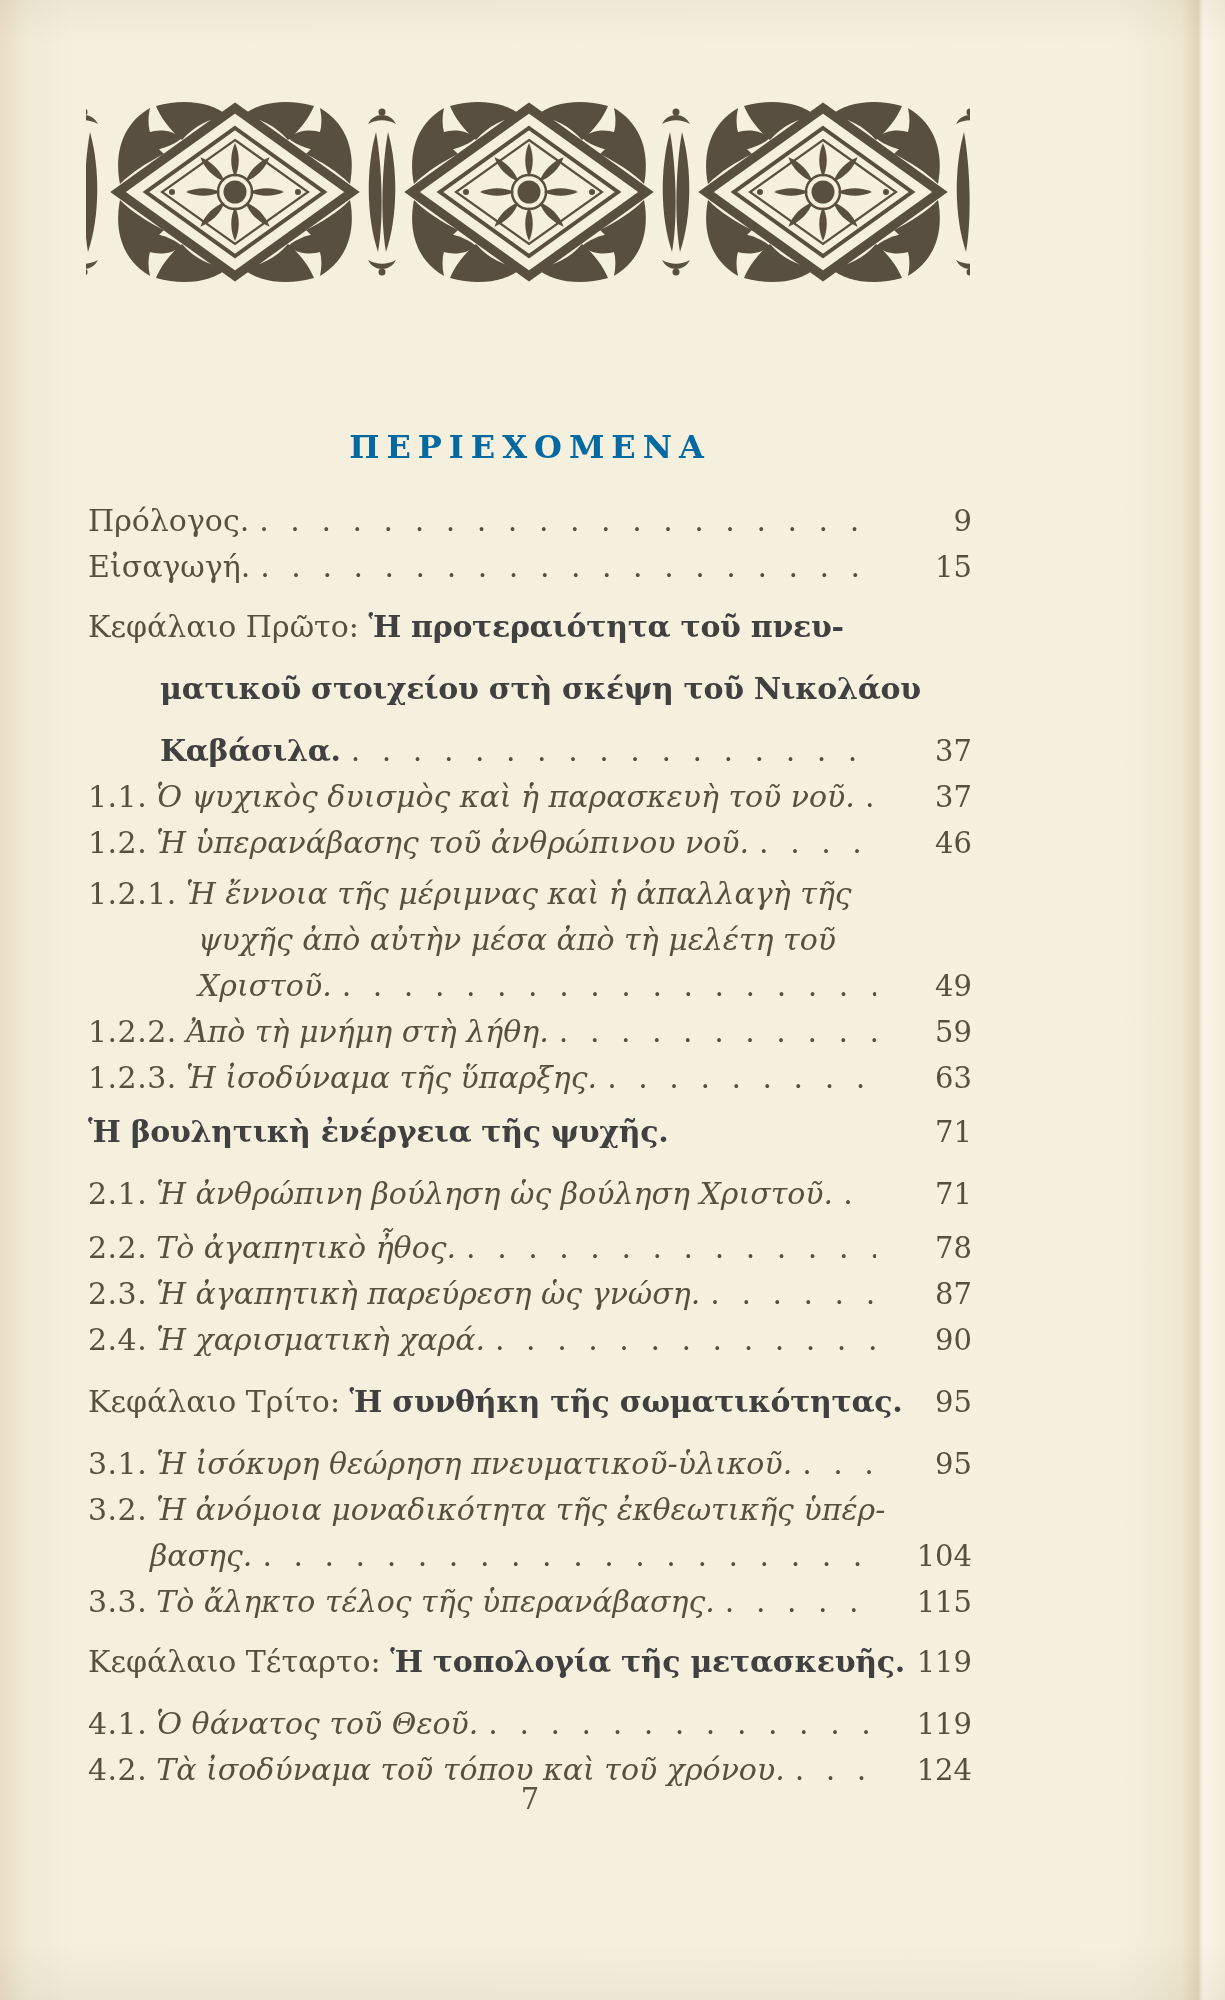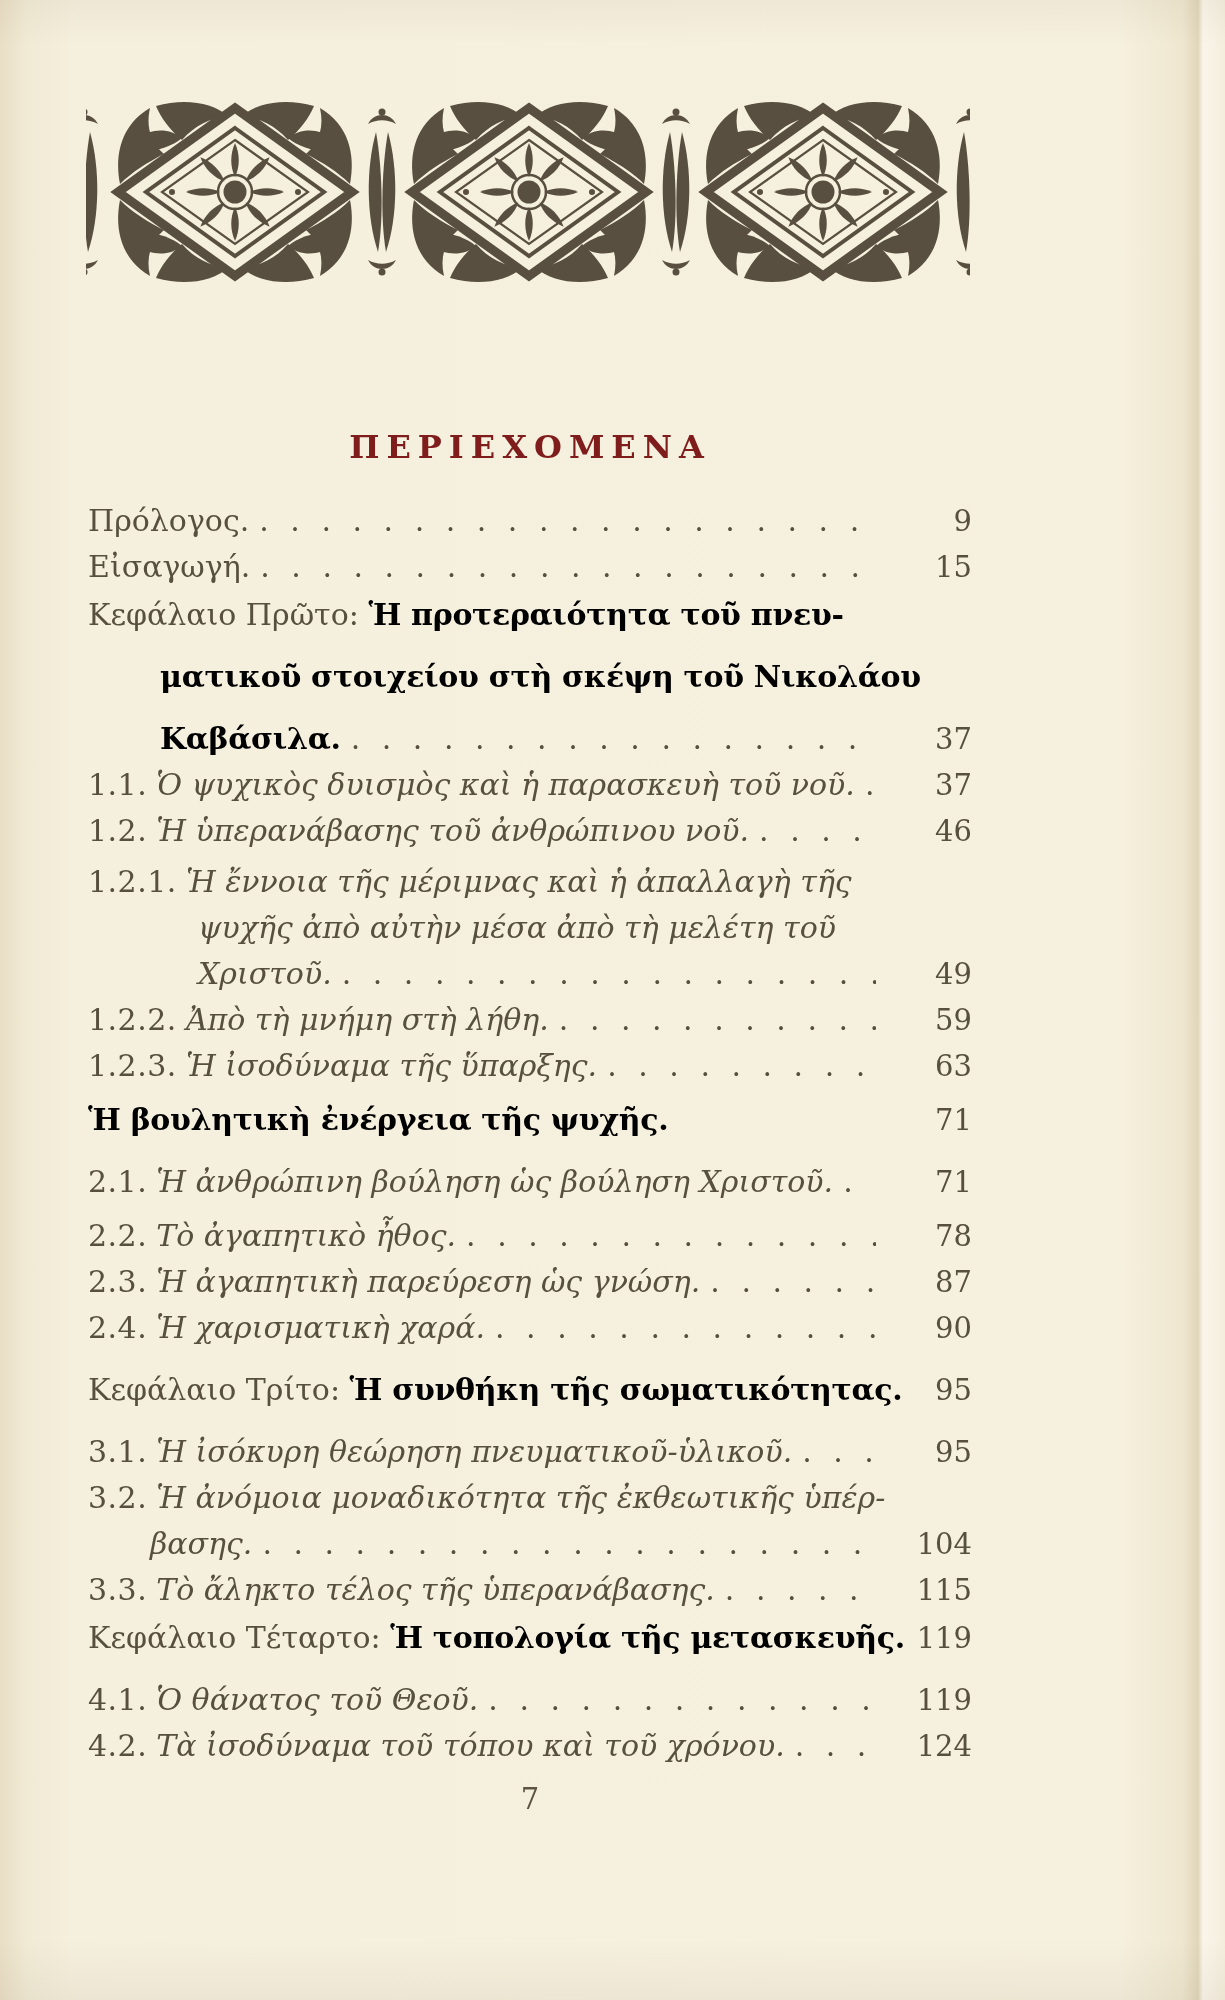--- a/index.html
+++ b/index.html
@@ -11,39 +11,39 @@
   }
   .paper{
     position:absolute;inset:0;
     background:
       linear-gradient(180deg, rgba(90,75,45,0.05) 0px, rgba(90,75,45,0) 45px, rgba(90,75,45,0) 1940px, rgba(90,75,45,0.06) 2000px),
       linear-gradient(90deg, #e9dec5 0px, #f1ead5 26px, #f5efdd 72px, #f6f0de 1120px, #efe7d0 1182px, #e0d6ba 1198px, #faf5e9 1203px, #f4eedd 1225px);
   }
   .ornament{position:absolute;left:86px;top:98px;width:884px;height:188px;}
   .title{
     position:absolute;left:88px;top:428px;width:884px;text-align:center;
-    font-size:32px;font-weight:bold;letter-spacing:7px;color:#7f1d1d;
+    font-size:32px;font-weight:bold;letter-spacing:7px;color:#0369a1;
   }
   .toc{position:absolute;left:88px;top:498px;width:884px;}
   .row{display:flex;align-items:baseline;line-height:46px;font-size:30px;}
   .t{white-space:pre;}
   .num{font-size:30px;letter-spacing:0.5px;margin-right:9px;}
   .it{font-style:italic;}
-  .bold{font-weight:bold;color:#000000;letter-spacing:-0.3px;}
+  .bold{font-weight:bold;color:#404040;letter-spacing:-0.3px;}
   .leader{flex:1 1 20px;min-width:0;overflow:hidden;white-space:nowrap;margin:0 30px 0 10px;}
   .leader::after{
     content:". . . . . . . . . . . . . . . . . . . . . . . . . . . . . . . . . . . . . . . . . . . . . . . . . . . . . . . . . . . .";
     letter-spacing:6px;
   }
   .spacer{flex:1 1 10px;}
   .pg{flex:0 0 66px;text-align:right;font-size:29px;white-space:nowrap;}
   .ind-ch{padding-left:72px;}
   .ind-sub{padding-left:110px;}
   .ind-sub2{padding-left:62px;}
-  .g5{margin-top:5px}.g8{margin-top:8px}.g10{margin-top:16px}.g14{margin-top:2px}
+  .g5{margin-top:5px}.g8{margin-top:8px}.g10{margin-top:16px}.g14{margin-top:14px}
   .folio{position:absolute;left:88px;top:1782px;width:884px;text-align:center;font-size:29px;color:#5d5444;}
   .orn{fill:#4d4335;stroke:#4d4335;stroke-width:0;opacity:0.93;}
 </style>
 </head>
 <body>
 
 <div class="paper"></div>
 
 <svg class="ornament" viewBox="0 0 884 188" preserveAspectRatio="none" aria-hidden="true">
   <defs>

